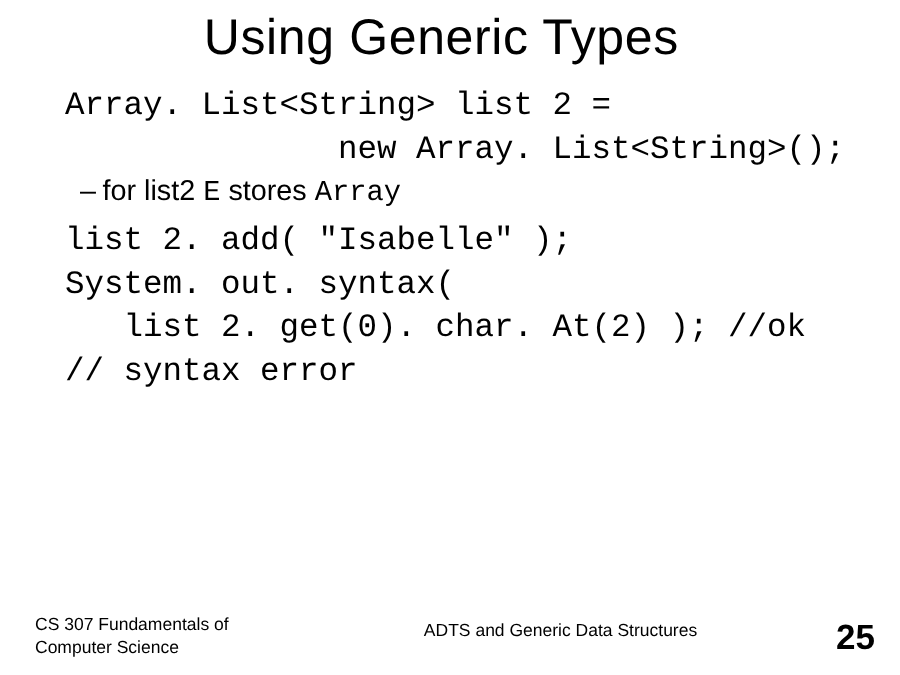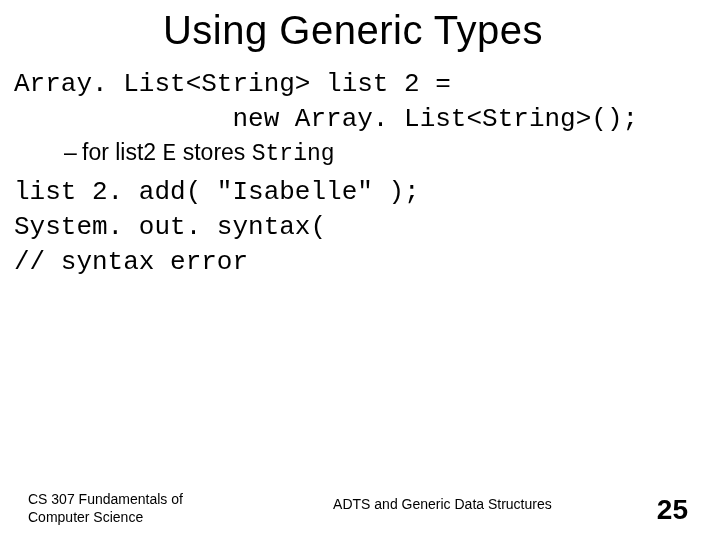--- a/index.html
+++ b/index.html
@@ -23,63 +23,65 @@
     color: #000;
     margin-bottom: 14px;
     letter-spacing: 0.5px;
   }
   .code-line {
     font-family: 'Courier New', Courier, monospace;
     font-size: 26px;
     line-height: 1.35;
     color: #000;
     white-space: pre;
+    margin-left: 38px;
   }
   .bullet {
     font-size: 23px;
     color: #000;
     margin: 2px 0 8px 50px;
   }
   .bullet .dash {
     display: inline-block;
     width: 18px;
   }
   .bullet .mono {
     font-family: 'Courier New', Courier, monospace;
   }
   .footer {
     position: absolute;
     bottom: 14px;
     left: 28px;
-    right: 32px;
+    right: 20px;
     display: flex;
     justify-content: flex-start;
     align-items: flex-end;
     font-size: 14px;
     color: #000;
   }
   .footer-left { max-width: 200px; line-height: 1.25; }
   .footer-center { flex: 1; text-align: center; padding-bottom: 14px; }
   .footer-right { font-size: 28px; font-weight: bold; }
 </style>
 </head>
 <body>
 
 <div class="slide">
   <h1 class="title">Using Generic Types</h1>
 
   <div class="code-line">Array. List&lt;String&gt; list 2 =</div>
   <div class="code-line">              new Array. List&lt;String&gt;();</div>
 
   <div class="bullet">
-    <span class="dash">–</span><span>for list2 </span><span class="mono">E</span><span> stores </span><span class="mono">String</span>
+    <span class="dash">–</span><span>for list2 </span><span class="mono">E</span><span> stores </span><span class="mono">Array</span>
   </div>
 
   <div class="code-line">list 2. add( "Isabelle" );</div>
   <div class="code-line">System. out. syntax(</div>
+  <div class="code-line">   list 2. get(0). char. At(2) ); //ok</div>
   <div class="code-line">// syntax error</div>
 </div>
 
 <div class="footer">
   <div class="footer-left">CS 307 Fundamentals of Computer Science</div>
   <div class="footer-center">ADTS and Generic Data Structures</div>
   <div class="footer-right">25</div>
 </div>
 
 </body></html>

